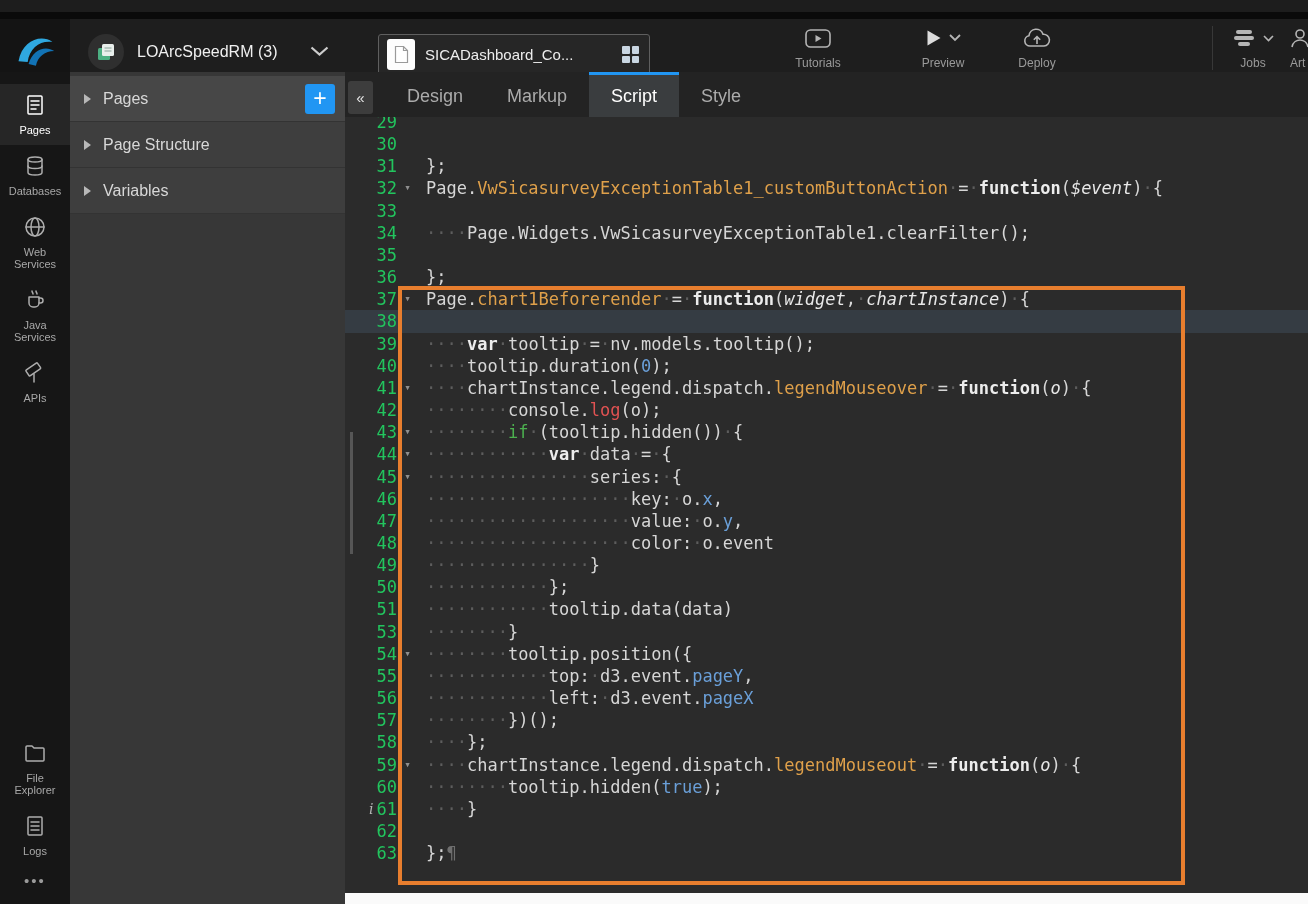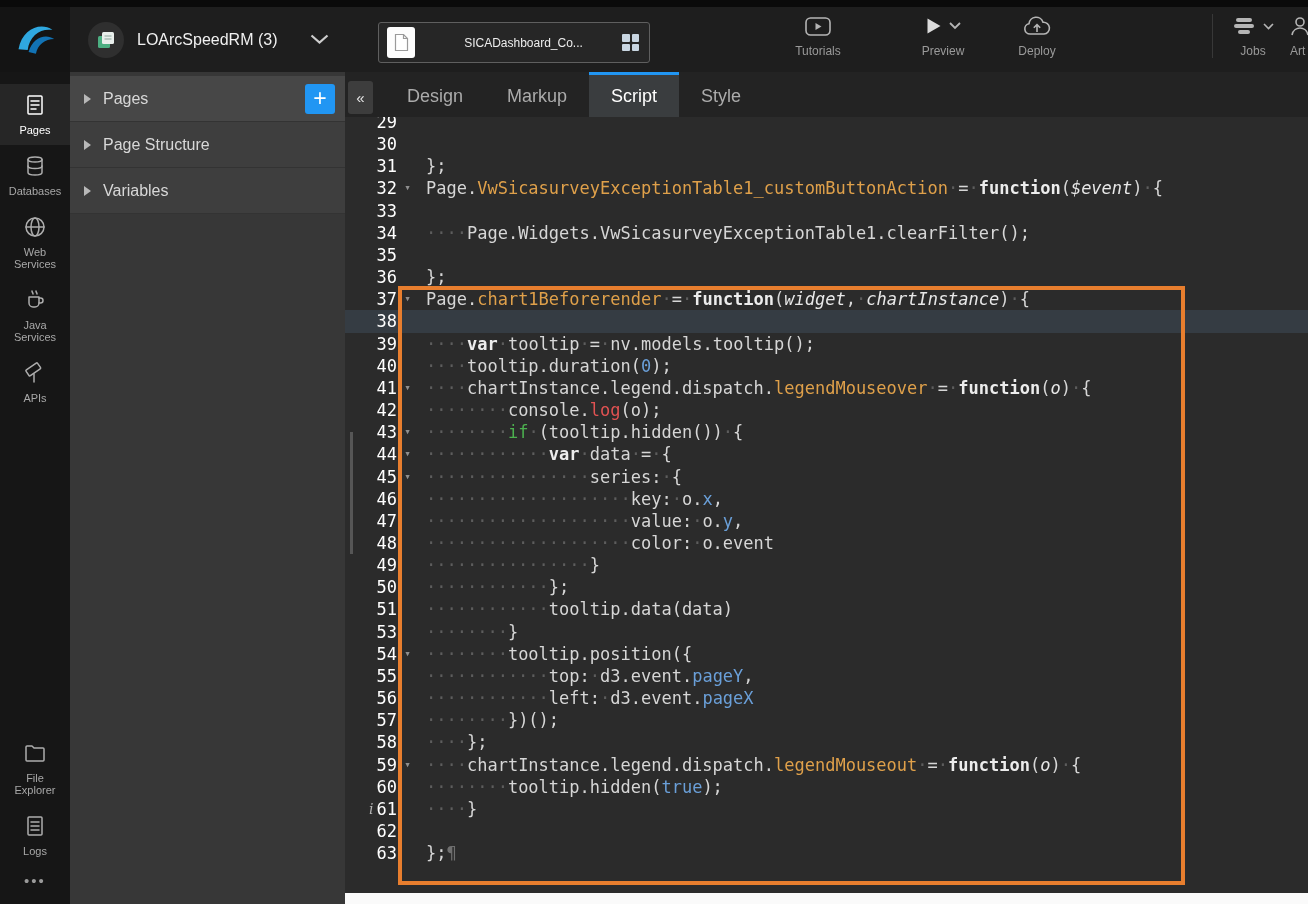--- a/index.html
+++ b/index.html
@@ -1,29 +1,29 @@
 <!DOCTYPE html>
 <html><head>
 <meta charset="utf-8">
 <style>
   * { box-sizing: border-box; margin: 0; padding: 0; }
   body { background:#fff; font-family:"Liberation Sans", sans-serif; }
   .app { position:relative; width:1308px; height:904px; background:#1d1d1d; overflow:hidden; }
 
   
-  .topbar { position:absolute; left:0; top:0; width:1308px; height:72px; background:#1e1e1e;text-align:center; }
+  .topbar { position:absolute; left:0; top:12px; width:1308px; height:72px; background:#1e1e1e; }
   .topstrip { position:absolute; left:0; top:0; width:100%; height:7px; background:#0a0a0a; }
   .logo { position:absolute; left:0; top:7px; width:70px; height:65px; background:#141414; display:flex; align-items:center; justify-content:center; }
   .proj { position:absolute; left:88px; top:7px; height:65px; display:flex; align-items:center; }
   .avatar { width:36px; height:36px; border-radius:50%; background:#2f2f2f; display:flex; align-items:center; justify-content:center; }
   .proj-name { margin-left:13px; font-size:16px; color:#f0f0f0; }
   .proj-caret { margin-left:32px; display:flex; align-items:center; }
   .pagetab { position:absolute; left:378px; top:22px; width:272px; height:41px; border:1px solid #5f5f5f; border-radius:3px; background:#262626; display:flex; align-items:center; }
   .file-ico { width:28px; height:31px; background:#fdfdfd; border-radius:3px; margin-left:8px; display:flex; align-items:center; justify-content:center; }
-  .pagetab-label { flex:1; margin-left:10px; font-size:12px; color:#ededed; white-space:nowrap; overflow:hidden; }
+  .pagetab-label { flex:1; margin-left:10px; font-size:15px; color:#ededed; white-space:nowrap; overflow:hidden; }
   .grid-ico { width:17px; height:17px; margin-right:10px; display:grid; grid-template-columns:1fr 1fr; grid-template-rows:1fr 1fr; gap:2px; }
   .grid-ico span { background:#c9d6e2; border-radius:1px; }
   .tb-action { position:absolute; top:15px; display:flex; flex-direction:column; align-items:center; gap:7px; color:#9a9a9a; font-size:12px; }
   .tb-action .icon-row { height:22px; display:flex; align-items:center; gap:7px; }
   .tb-divider { position:absolute; left:1212px; top:14px; width:1px; height:44px; background:#383838; }
 
   
   .iconbar { position:absolute; left:0; top:72px; width:70px; height:832px; background:#161616; display:flex; flex-direction:column; align-items:center; padding-top:12px; }
   .side-item { width:70px; padding:9px 0 9px 0; display:flex; flex-direction:column; align-items:center; gap:5px; color:#a8a8a8; font-size:11px; line-height:12px; text-align:center; }
   .side-item.active { background:#262626; color:#ffffff; }
@@ -43,21 +43,21 @@
   
   .main { position:absolute; left:345px; top:72px; width:963px; height:832px; background:#2b2b2b; display:flex; flex-direction:column; }
   .tabstrip { height:45px; background:#232323; display:flex; align-items:stretch; padding-left:40px; position:relative; flex:none; }
   .collapse-btn { position:absolute; left:3px; top:9px; width:25px; height:33px; background:#3d3d3d; border-radius:3px; color:#e4e4e4; display:flex; align-items:center; justify-content:center; font-size:15px; }
   .tab { display:flex; align-items:center; padding:0 22px; font-size:18px; color:#ababab; border-top:3px solid transparent; }
   .tab.active { background:#3a3d3f; color:#fff; border-top-color:#2196f3; }
   .editor { flex:1; position:relative; overflow:hidden; background:#2b2b2b; font-family:"DejaVu Sans Mono", monospace; font-size:17px; }
   .code-scroll { margin-top:-6px; }
   .cl { display:flex; height:22.17px; line-height:22.17px; position:relative; white-space:pre; }
   .cl.cur { background:#353c43; }
-  .ln { width:52px; text-align:right; color:#ffffff; flex:none; }
+  .ln { width:52px; text-align:right; color:#22c55e; flex:none; }
   .fold { width:21px; flex:none; text-align:center; color:#8f8f8f; font-size:11px; line-height:22px; }
   .info-i { position:absolute; left:24px; top:0; color:#b5b5b5; font-size:14px; font-style:italic; font-family:"DejaVu Serif", serif; }
   .code { flex:1; padding-left:8px; }
   .bottom-strip { height:11px; background:#fafafa; flex:none; }
 
   
   .t-p { color:#d6d6d6; }
   .t-m { color:#dfa04a; }
   .t-k { color:#ececec; font-weight:bold; }
   .t-g { color:#4cb04f; }

